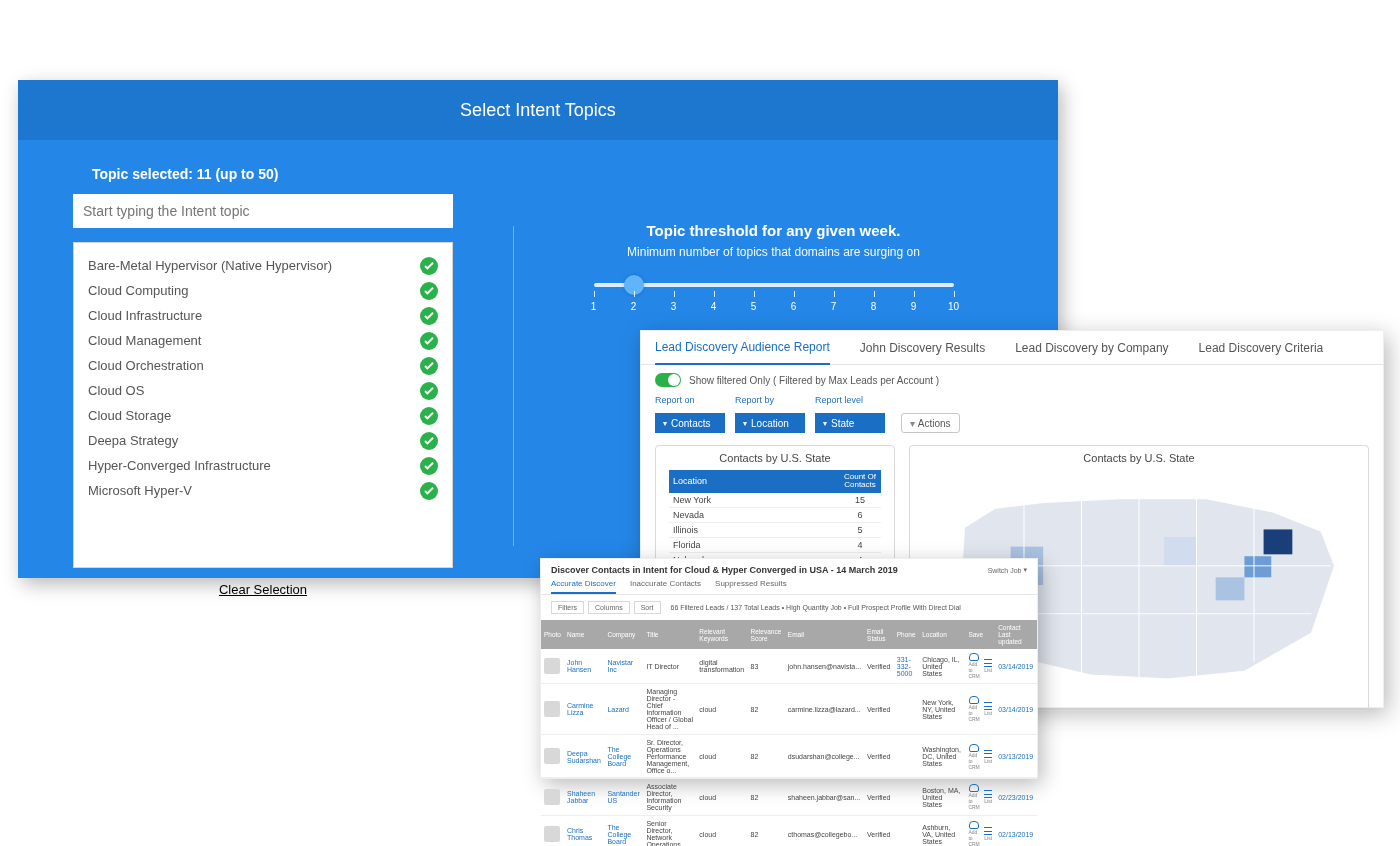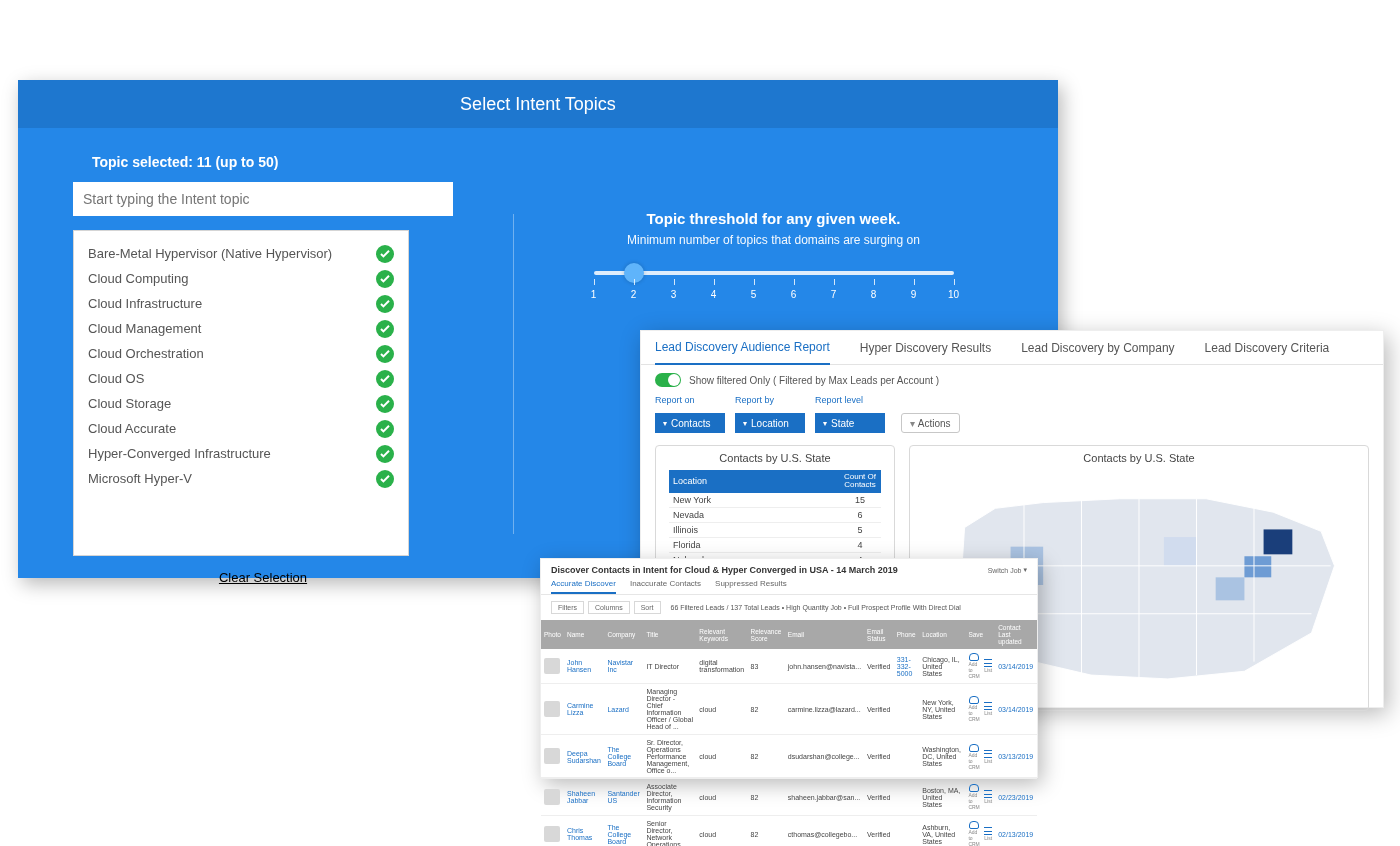--- a/index.html
+++ b/index.html
@@ -4,32 +4,32 @@
 <style>
 * { box-sizing: border-box; margin: 0; padding: 0; font-family: -apple-system, BlinkMacSystemFont, "Segoe UI", Helvetica, Arial, sans-serif; }
 body { width: 1400px; height: 846px; background: #fff; position: relative; overflow: hidden; }
 
 
 .panel-blue {
   position: absolute; left: 18px; top: 80px; width: 1040px; height: 498px;
   background: #2487e8; box-shadow: 4px 6px 18px rgba(0,0,0,.28);
 }
 .panel-blue-header {
-  height: 48px; background: #1e77cf; color: #fff; text-align: center; font-size: 18px; font-weight: 400;
+  height: 60px; background: #1e77cf; color: #fff; text-align: center; font-size: 18px; font-weight: 400;
   display: flex; align-items: center; justify-content: center;
 }
 .panel-blue-body { padding: 26px 55px 12px 55px; color: #fff; display: flex; }
 .topics-col { width: 390px; }
 .topics-caption { font-size: 14px; font-weight: 600; margin-bottom: 12px; margin-left: 19px; }
 .topic-input {
   width: 380px; height: 34px; background: #fff; border: none; color: #888; font-size: 14px;
   padding: 0 10px; outline: none;
 }
 .topic-list {
-  margin-top: 14px; width: 336px; height: 326px; background: #fff; border: 1px solid #d5d5d5;
+  margin-top: 14px; width: 380px; height: 326px; background: #fff; border: 1px solid #d5d5d5;
   padding: 10px 14px; overflow: hidden;
 }
 .topic-item { display: flex; align-items: center; justify-content: space-between; height: 25px; color: #555; font-size: 13px; cursor: default; }
 .check-icon { width: 18px; height: 18px; border-radius: 50%; background: #2ab14a; display: flex; align-items: center; justify-content: center; }
 .check-icon svg { width: 10px; height: 8px; stroke: #fff; stroke-width: 2.5; fill: none; }
 .clear-sel { width: 380px; text-align: center; margin-top: 12px; }
 .clear-sel a { color: #000000; font-size: 13px; text-decoration: underline; cursor: pointer; }
 
 .divider-v { width: 1px; height: 320px; background: rgba(255,255,255,.35); margin: 60px 30px 0 50px; }
 .threshold-col { flex: 1; padding-top: 56px; text-align: center; }
@@ -154,21 +154,21 @@
           </div>
           <div class="topic-item">
             <span>Cloud Storage</span>
     <span class="check-icon">
       <svg viewBox="0 0 12 10">
                 <polyline points="1,5 4,8 11,1"></polyline>
               </svg>
     </span>
           </div>
           <div class="topic-item">
-            <span>Cloud Accurate</span>
+            <span>Deepa Strategy</span>
     <span class="check-icon">
       <svg viewBox="0 0 12 10">
                 <polyline points="1,5 4,8 11,1"></polyline>
               </svg>
     </span>
           </div>
           <div class="topic-item">
             <span>Hyper-Converged Infrastructure</span>
     <span class="check-icon">
       <svg viewBox="0 0 12 10">
@@ -217,21 +217,21 @@
           <div class="slider-tick" style="left: 360px;"></div>
           <div class="slider-lbl" style="left: 360px;">10</div>
         </div>
     </div>
   </div>
 </div>
 
 <div class="panel-report">
   <div class="report-tabs" id="report-tabs">
       <div class="report-tab active">Lead Discovery Audience Report</div>
-      <div class="report-tab">Hyper Discovery Results</div>
+      <div class="report-tab">John Discovery Results</div>
       <div class="report-tab">Lead Discovery by Company</div>
       <div class="report-tab">Lead Discovery Criteria</div>
     </div>
   <div class="report-filterrow">
     <div class="toggle"></div>
     <span>Show filtered Only ( Filtered by Max Leads per Account )</span>
   </div>
   <div class="report-controls">
     <div>
       <div class="ctrl-lbl">Report on</div>

